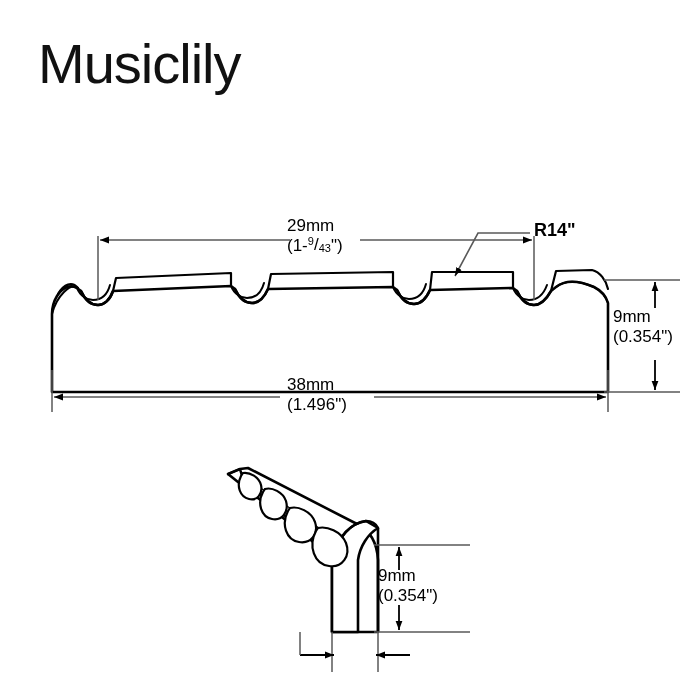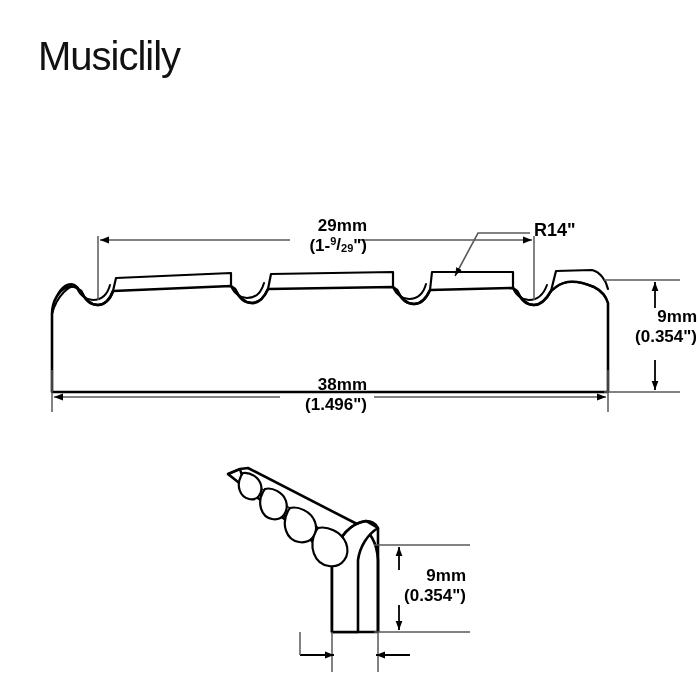--- a/index.html
+++ b/index.html
@@ -20,35 +20,35 @@
     position: absolute;
     left: 0; top: 0;
     width: 700px;
     height: 700px;
   }
   .brand-logo {
     position: absolute;
     left: 38px;
     top: 36px;
     font-family: "Liberation Sans", sans-serif;
-    font-size: 40px;
+    font-size: 56px;
     font-weight: 400;
     letter-spacing: -1px;
     line-height: 1;
     color: #111111;
     white-space: nowrap;
   }
   .dim-label {
     position: absolute;
     font-family: "Liberation Sans", sans-serif;
-    font-weight: bold;
+    font-weight: normal;
     font-size: 17px;
     line-height: 1.18;
     color: #000000;
-    text-align: right;
+    text-align: left;
     white-space: nowrap;
   }
   .dim-label .line2 { display: block; }
   .frac {
     display: inline-block;
     position: relative;
     top: -1px;
   }
   .frac sup {
     font-size: 11px;
@@ -226,21 +226,21 @@
       <line x1="378" y1="632" x2="378" y2="672" stroke="#595959" stroke-width="1.5"></line>
       <line x1="300" y1="655" x2="334" y2="655" stroke="#000000" stroke-width="1.8" marker-end="url(#arrHead)"></line>
       <line x1="410" y1="655" x2="376" y2="655" stroke="#000000" stroke-width="1.8" marker-end="url(#arrHead)"></line>
       <line x1="300" y1="655" x2="300" y2="632" stroke="#595959" stroke-width="1.5"></line>
     </g>
 
   </svg>
 
   <div class="dim-label" style="left:287px; top:216px; width:80px;">
     <span>29mm</span>
-    <span class="line2"><span>(1-</span><span class="frac"><sup>9</sup>/<sub>29</sub></span><span>")</span></span>
+    <span class="line2"><span>(1-</span><span class="frac"><sup>9</sup>/<sub>43</sub></span><span>")</span></span>
   </div>
 
   <div class="callout-label" style="left:534px; top:220px;">R14"</div>
 
   <div class="dim-label" style="left:287px; top:375px; width:80px;">
     <span>38mm</span>
     <span class="line2">(1.496")</span>
   </div>
 
   <div class="dim-label" style="left:613px; top:307px; width:84px;">

